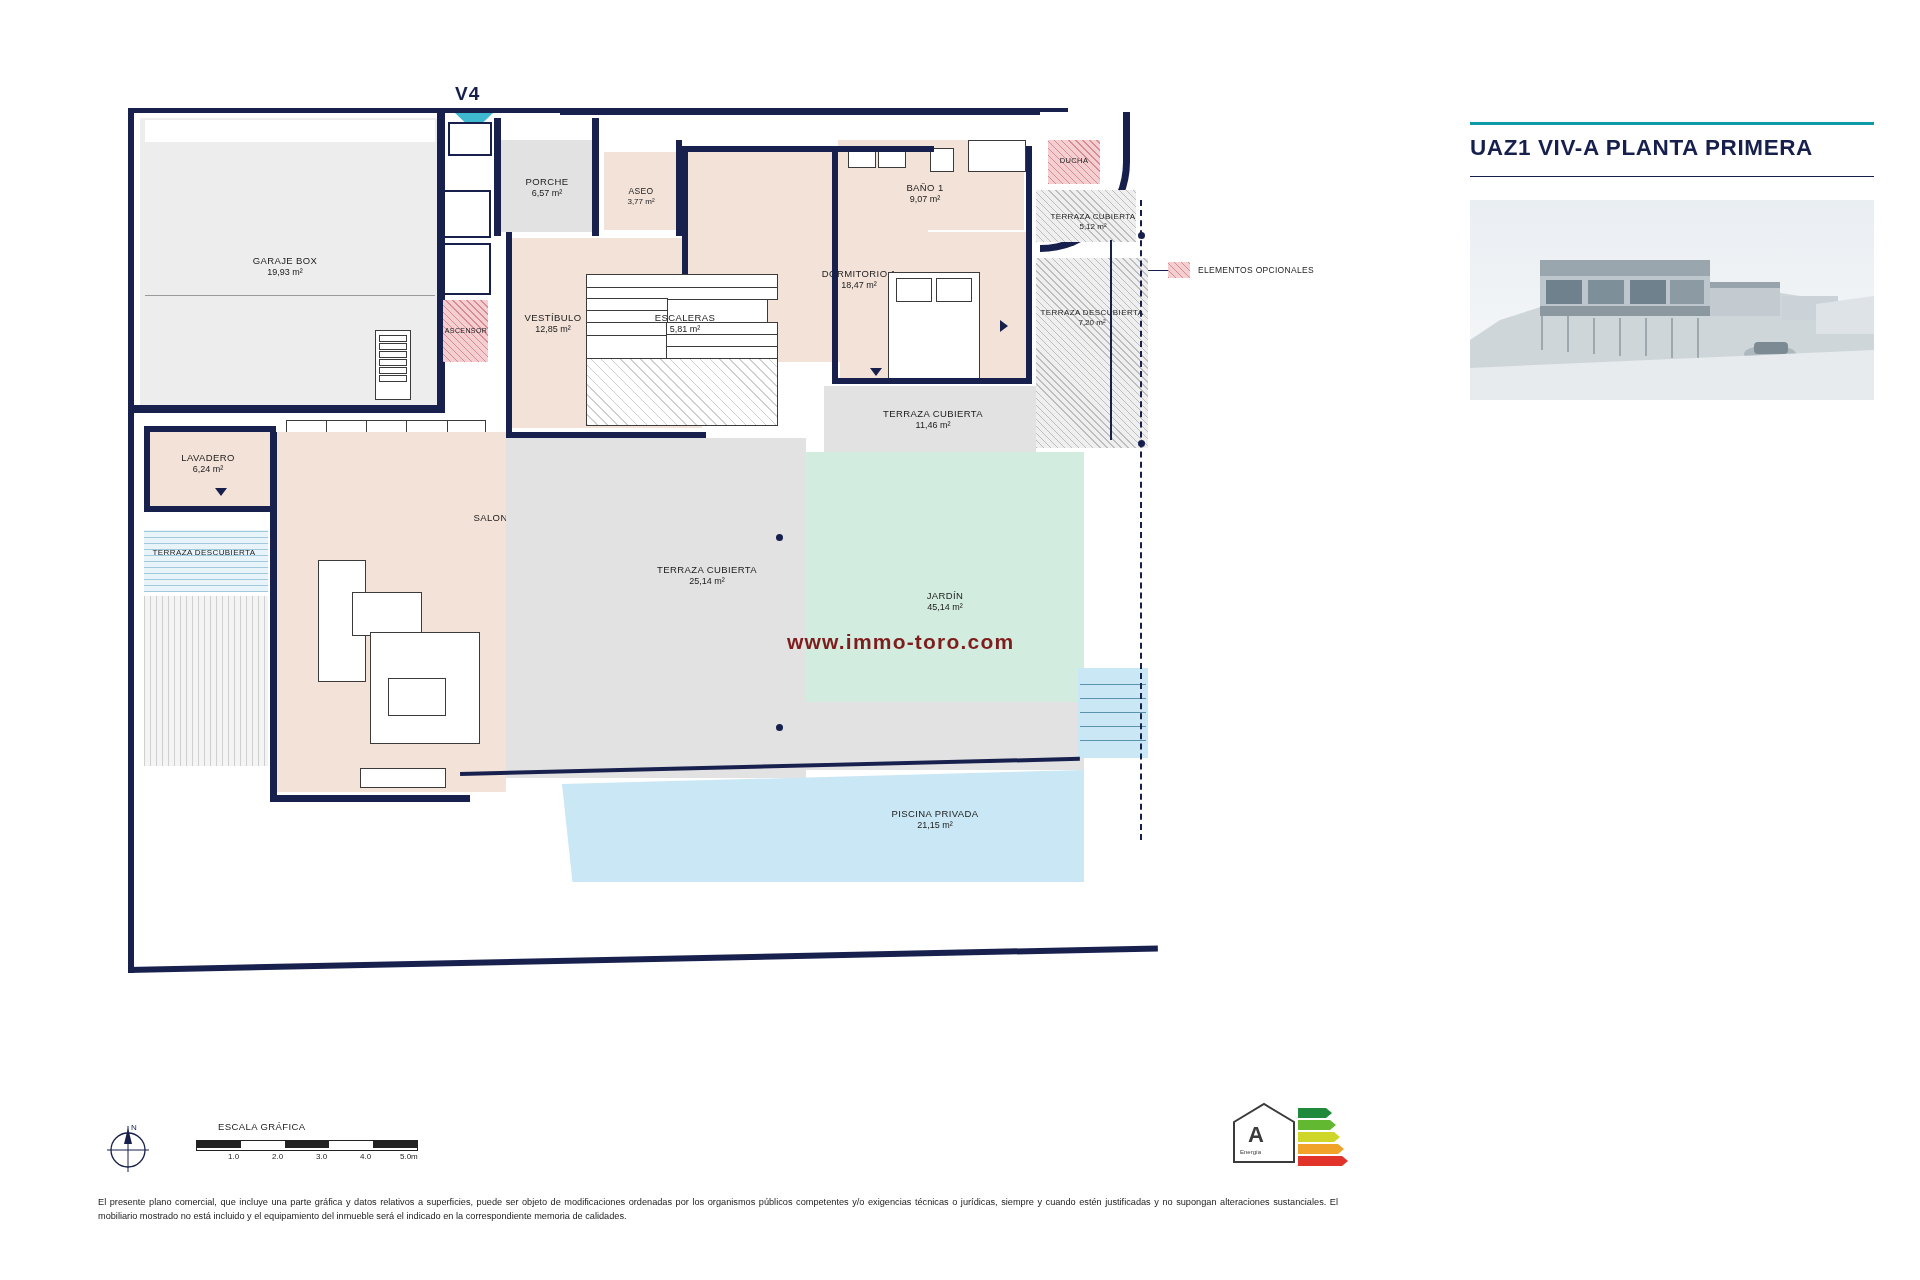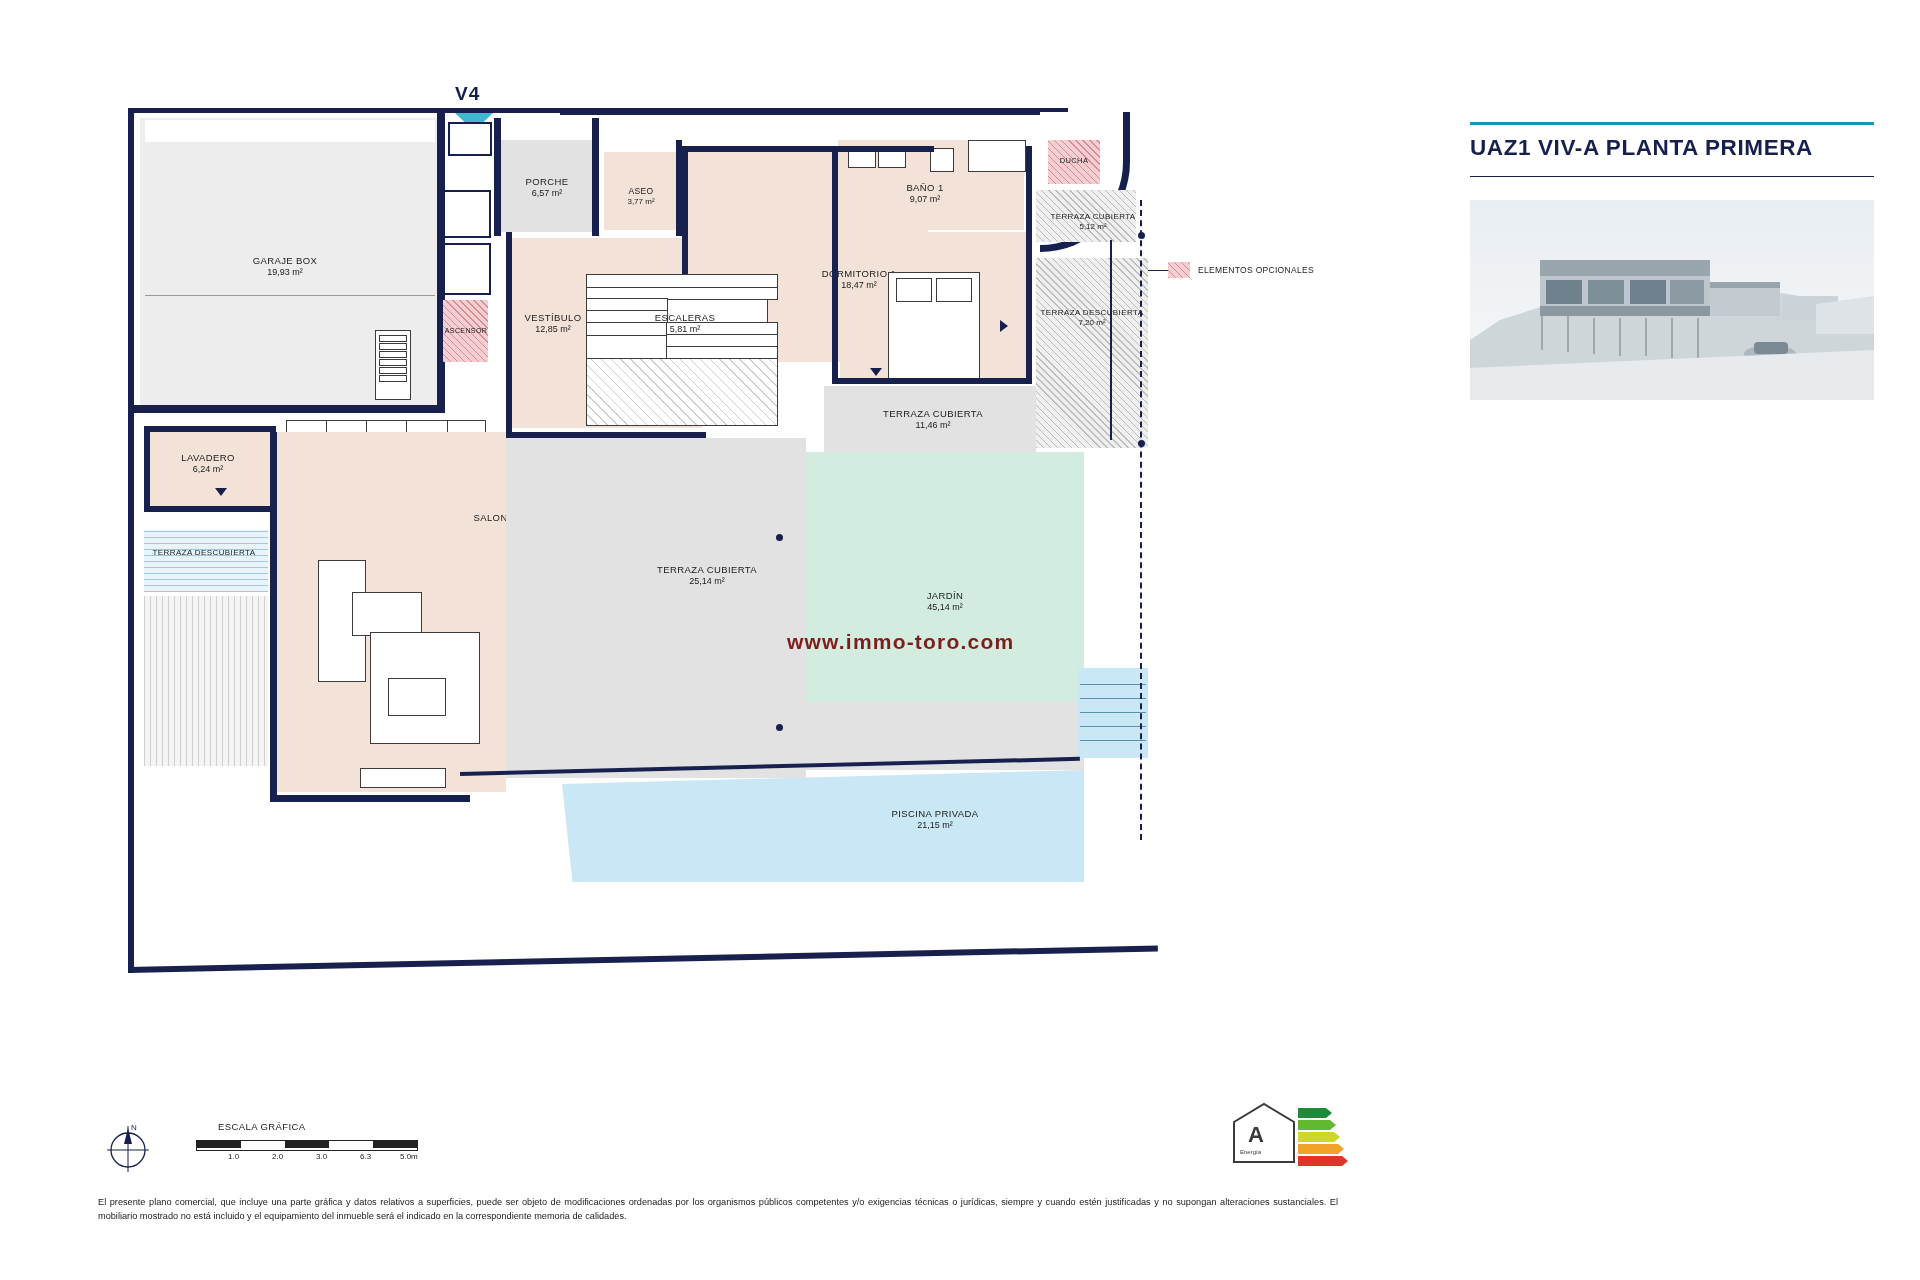--- a/index.html
+++ b/index.html
@@ -318,21 +318,21 @@
 
     <div class="scale-title">ESCALA GRÁFICA</div>
     <div class="scalebar">
       <i style="left:0;width:44px;"></i>
       <i style="left:88px;width:44px;"></i>
       <i style="left:176px;width:44px;"></i>
     </div>
     <div class="scnum" style="left:228px;">1.0</div>
     <div class="scnum" style="left:272px;">2.0</div>
     <div class="scnum" style="left:316px;">3.0</div>
-    <div class="scnum" style="left:360px;">6.3</div>
+    <div class="scnum" style="left:360px;">4.0</div>
     <div class="scnum" style="left:400px;">5.0m</div>
 
     <svg class="energy" viewBox="0 0 120 66">
       <path d="M4 22 L34 4 L64 22 L64 62 L4 62 Z" fill="none" stroke="#3b3b3b" stroke-width="2"></path>
       <text x="18" y="42" font-size="22" font-weight="bold" fill="#3b3b3b" font-family="Liberation Sans, sans-serif">A</text>
       <text x="10" y="54" font-size="6" fill="#3b3b3b" font-family="Liberation Sans, sans-serif">Energía</text>
       <polygon points="68,8 96,8 102,13 96,18 68,18" fill="#1f8a3b"></polygon>
       <polygon points="68,20 100,20 106,25 100,30 68,30" fill="#63b832"></polygon>
       <polygon points="68,32 104,32 110,37 104,42 68,42" fill="#cfd62a"></polygon>
       <polygon points="68,44 108,44 114,49 108,54 68,54" fill="#f1a329"></polygon>

